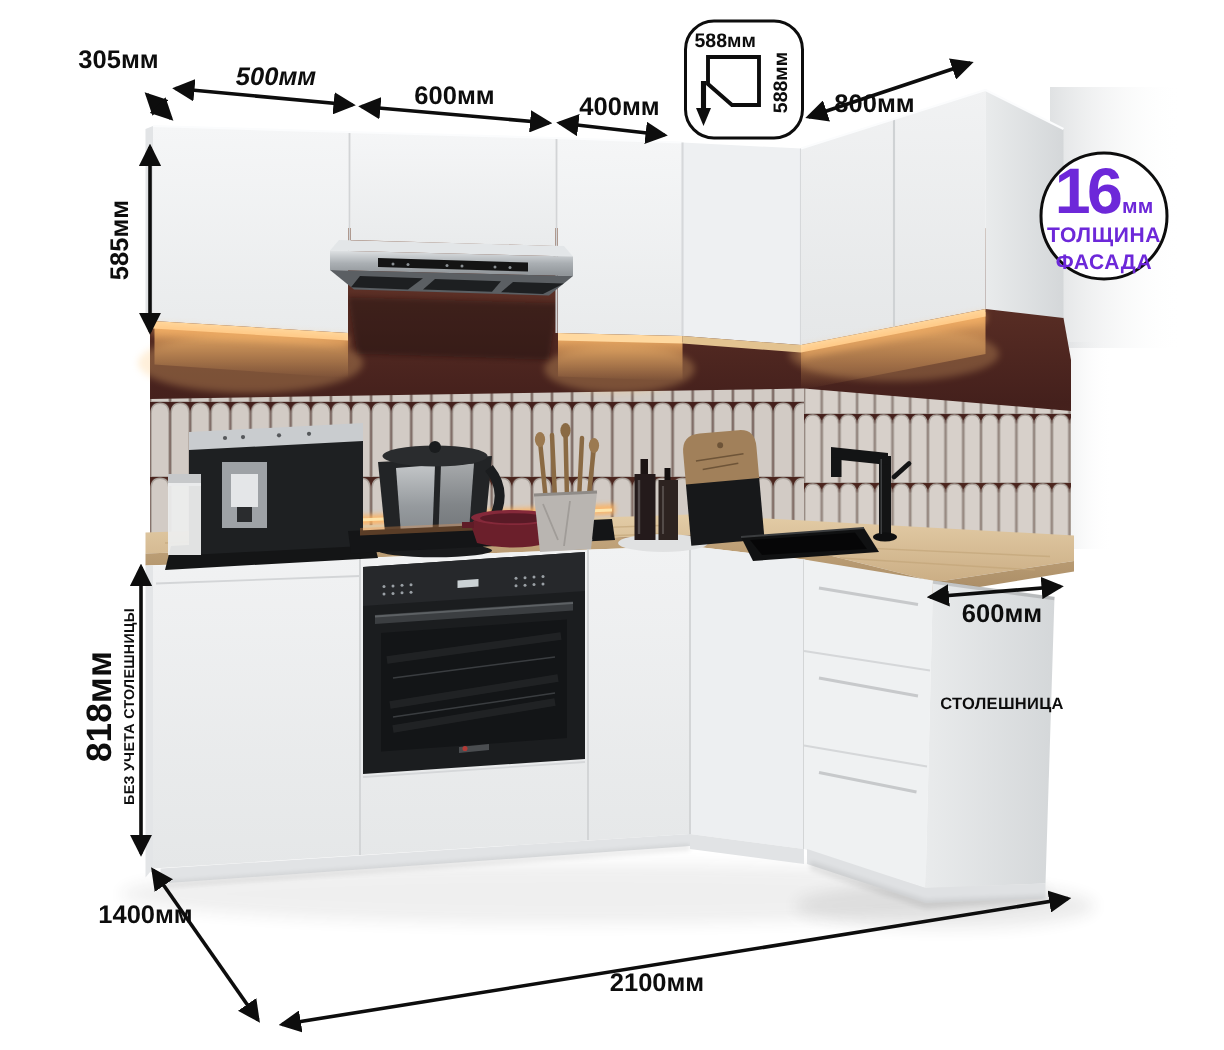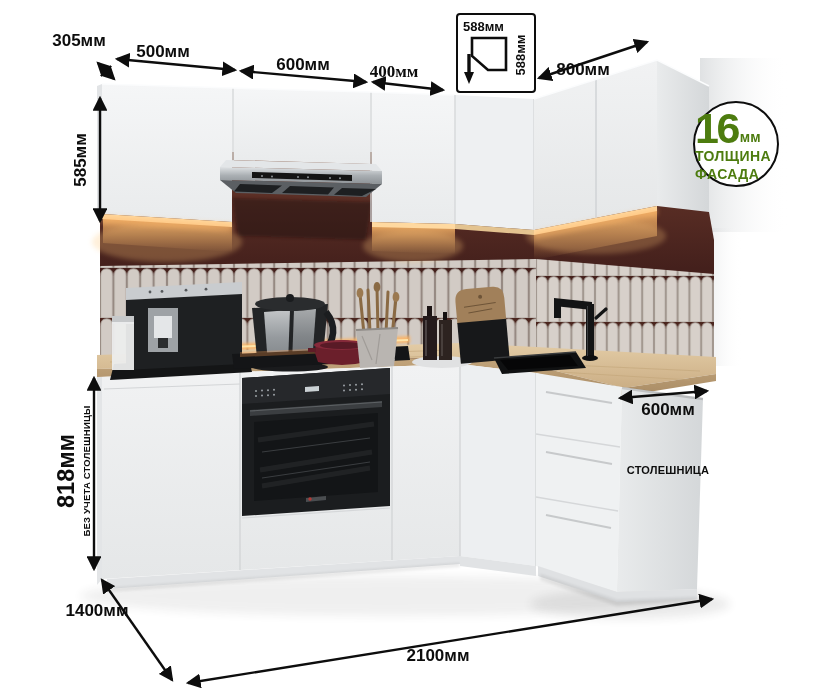--- a/index.html
+++ b/index.html
@@ -9,29 +9,29 @@
   .stage svg.arrows{position:absolute;left:0;top:0;z-index:3;}
   .label{position:absolute;z-index:4;font-weight:700;color:#0d0d0d;white-space:nowrap;
          transform:translate(-50%,-50%);line-height:1;}
   .label.rot{transform:translate(-50%,-50%) rotate(-90deg);}
   .s17{font-size:17px;}
   .s23{font-size:23.5px;}
   .s11{font-size:11px;letter-spacing:.2px;margin-top:48px;}
   .s95{font-size:9.5px;letter-spacing:.2px;}
   
   .corner-icon{position:absolute;left:456px;top:13px;width:76px;height:76px;background:#fff;
-    border:2.6px solid #0d0d0d;border-radius:4px;z-index:5;}
+    border:2.6px solid #0d0d0d;border-radius:20px;z-index:5;}
   .corner-icon .cw{position:absolute;left:5px;top:4px;font-size:13px;font-weight:700;color:#0d0d0d;}
   .corner-icon .ch{position:absolute;left:62px;top:40px;transform:translate(-50%,-50%) rotate(-90deg);
     font-size:13px;font-weight:700;color:#0d0d0d;white-space:nowrap;}
   .corner-icon svg{position:absolute;left:3px;top:19px;}
   
   .badge{position:absolute;left:693px;top:101px;width:82px;height:82px;border:2.6px solid #0d0d0d;
     border-radius:50%;background:#fff;z-index:5;display:flex;flex-direction:column;
-    align-items:flex-start;justify-content:center;color:#4d7c0f;}
+    align-items:center;justify-content:center;color:#6d28d9;}
   .badge-big{display:flex;align-items:flex-end;line-height:.78;margin-top:6px;}
   .badge-num{font-size:43px;font-weight:700;letter-spacing:-2.5px;}
   .badge-unit{font-size:14px;font-weight:700;margin:0 0 2px 2px;}
   .badge-line{font-size:14px;font-weight:700;letter-spacing:.4px;margin-top:2.5px;}
 </style>
 </head>
 <body>
 
 <div class="stage">
 
@@ -322,23 +322,23 @@
       <line x1="539" y1="78" x2="647" y2="42" marker-start="url(#ah)" marker-end="url(#ah)"></line>
       <line x1="100" y1="98" x2="100" y2="221" marker-start="url(#ah)" marker-end="url(#ah)"></line>
       <line x1="94" y1="378" x2="94" y2="569" marker-start="url(#ah)" marker-end="url(#ah)"></line>
       <line x1="620" y1="398" x2="707" y2="391" marker-start="url(#ah)" marker-end="url(#ah)"></line>
       <line x1="102" y1="580" x2="172" y2="680" marker-start="url(#ah)" marker-end="url(#ah)"></line>
       <line x1="188" y1="683" x2="712" y2="599" marker-start="url(#ah)" marker-end="url(#ah)"></line>
     </g>
   </svg>
 
   <div class="label s17" style="left:79px;top:40px;">305мм</div>
-  <div class="label s17" style="left:163px;top:51px;">500мм</div>
+  <div class="label s17" style="left:184px;top:51px;font-style:italic;">500мм</div>
   <div class="label s17" style="left:303px;top:64px;">600мм</div>
-  <div class="label s17" style="left:394px;top:71px;font-family:Liberation Serif, serif;">400мм</div>
+  <div class="label s17" style="left:413px;top:71px;">400мм</div>
   <div class="label s17" style="left:583px;top:46px;margin-top:23px;">800мм</div>
   <div class="label s17 rot" style="left:80px;top:160px;">585мм</div>
   <div class="label s23 rot" style="left:67px;top:471px;">818мм</div>
   <div class="label s95 rot" style="left:87px;top:471px;">БЕЗ УЧЕТА СТОЛЕШНИЦЫ</div>
   <div class="label s17" style="left:668px;top:409px;">600мм</div>
   <div class="label s11" style="left:668px;top:422px;">СТОЛЕШНИЦА</div>
   <div class="label s17" style="left:97px;top:610px;">1400мм</div>
   <div class="label s17" style="left:438px;top:655px;">2100мм</div>
 
   <div class="corner-icon">

